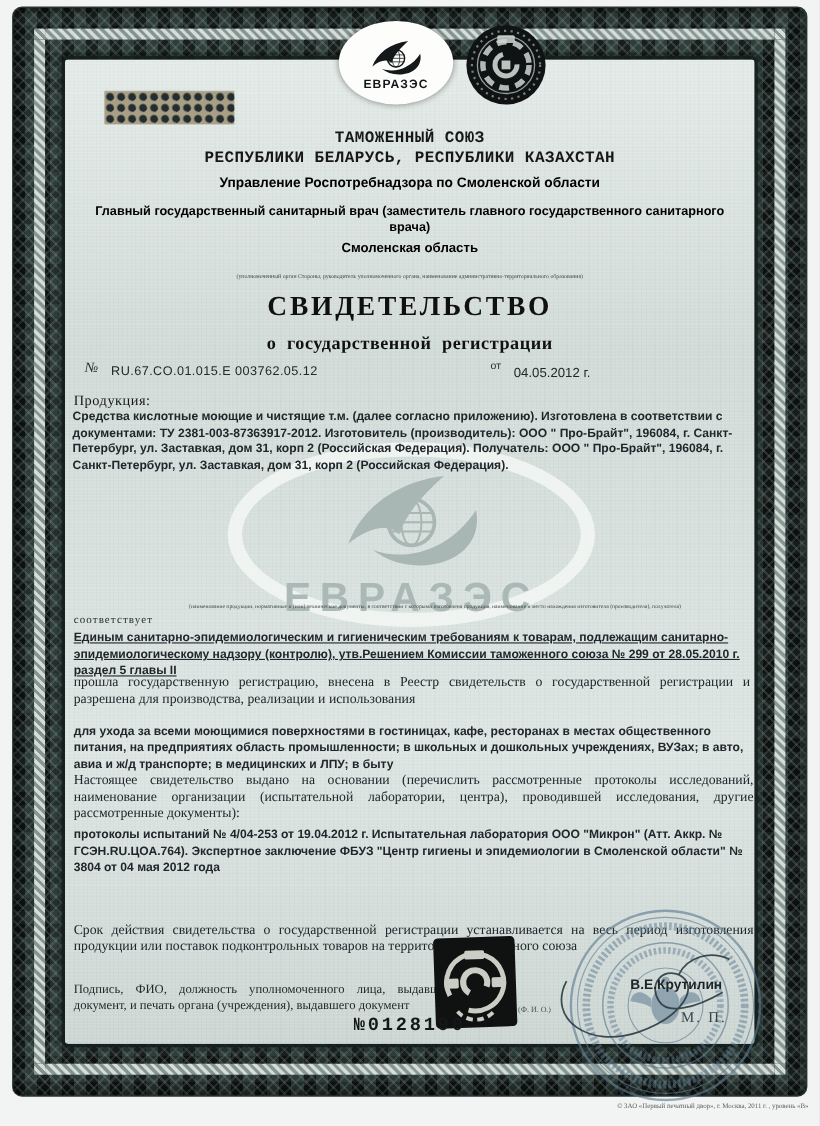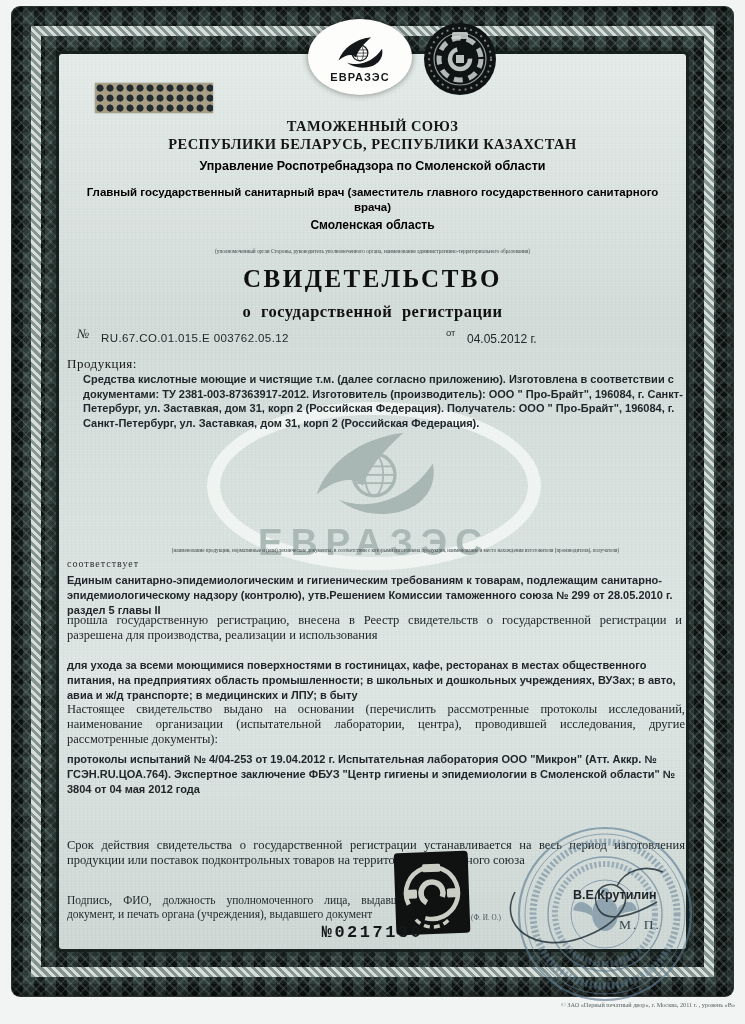--- a/index.html
+++ b/index.html
@@ -41,40 +41,40 @@
     box-shadow:0 0 6px rgba(0,0,0,.45);color:#15181a;}
   .emblem-oval svg{width:66px;height:42px;display:block;}
   .emblem-oval .ovlabel{font-family:"Liberation Sans",sans-serif;font-weight:bold;font-size:11px;letter-spacing:1px;margin-top:-2px;}
   .emblem-circle{position:absolute;left:422px;top:20px;width:76px;height:78px;z-index:5;}
 
   
   .abs{position:absolute;}
   .center{left:0;right:0;text-align:center;}
   .serif{font-family:"Liberation Serif",serif;color:#171717;}
   .top-text{top:64px;}
-  .union-line{font-weight:bold;font-size:14.5px;line-height:17.5px;letter-spacing:.4px;}
+  .union-line{font-weight:bold;font-size:14.5px;line-height:17.5px;letter-spacing:.4px;font-family:Liberation Mono, monospace;}
   .auth1{font-family:"Liberation Sans",sans-serif;font-weight:bold;font-size:12.5px;margin-top:6px;}
   .auth2{font-family:"Liberation Sans",sans-serif;font-weight:bold;font-size:11.5px;line-height:15px;max-width:606px;margin:12px auto 0;}
   .auth3{font-family:"Liberation Sans",sans-serif;font-weight:bold;font-size:12px;margin-top:3px;}
   .tiny-caption{font-size:8px;color:#3c4445;white-space:nowrap;}
   .cap1{top:194px;transform:scale(.66);transform-origin:center top;}
   .cap2{top:494px;transform:scale(.64);transform-origin:center top;}
   .title-block{top:211px;}
   .title-main{font-weight:bold;font-size:25px;letter-spacing:2.5px;color:#101010;}
   .title-sub{font-weight:bold;font-size:16.5px;word-spacing:5px;letter-spacing:.5px;margin-top:9px;color:#101010;}
   .number-row{top:276px;left:8px;right:6px;height:22px;}
   .nosign{position:absolute;left:10px;top:-4px;font-style:italic;font-size:13px;color:#2a2f31;}
   .numval{position:absolute;left:34px;top:2px;font-family:"Liberation Sans",sans-serif;font-size:11.5px;letter-spacing:.4px;color:#23282a;}
   .fromlbl{position:absolute;left:379px;top:-3px;font-family:"Liberation Sans",sans-serif;font-size:9.5px;color:#23282a;}
   .dateval{position:absolute;left:400px;top:2px;font-family:"Liberation Sans",sans-serif;font-size:12px;color:#23282a;}
   .product-label{top:302px;left:8px;font-size:13px;letter-spacing:.5px;}
   .para-sans{font-family:"Liberation Sans",sans-serif;font-weight:bold;font-size:11px;line-height:14.6px;color:#20262a;text-align:left;}
-  .product-desc{top:318px;left:24px;width:620px;}
+  .product-desc{top:318px;left:7px;width:620px;}
   .conforms{top:504px;left:8px;font-size:10px;letter-spacing:1px;color:#2a2f31;}
-  .requirements{top:519px;left:8px;width:618px;line-height:15px;}
+  .requirements{top:519px;left:8px;width:618px;line-height:15px;text-decoration:underline;}
   .para-serif{font-size:12.5px;line-height:14.8px;text-align:justify;color:#20262a;}
   .registration{top:559px;left:8px;width:615px;}
   .usage{top:604px;left:8px;width:612px;line-height:14.8px;}
   .basis{top:648px;left:8px;width:618px;}
   .basisdocs{top:698px;left:8px;width:612px;line-height:15px;}
   .validity{top:784px;left:8px;width:618px;line-height:15.2px;}
   .siginstr{top:839px;left:8px;width:348px;font-size:11.5px;line-height:14px;text-align:justify;color:#242a2c;}
 
   
   .watermark{top:360px;left:148px;width:334px;height:152px;color:#a9b7b4;z-index:0;}
@@ -195,21 +195,21 @@
           <g stroke="#2c3b42" stroke-width="1.6" fill="none" opacity="0.9">
             <path d="M18,78 C0,112 38,140 84,124 C124,110 140,82 120,72 C106,66 92,80 102,96 C110,109 136,102 160,88"></path>
             <path d="M120,72 C128,56 148,50 166,58"></path>
           </g>
         </svg>
       </div>
 
       <div class="abs signer-name">В.Е.Крутилин</div>
       <div class="abs serif fio-cap">(Ф. И. О.)</div>
       <div class="abs serif mp">М. П.</div>
-      <div class="abs serial">№0217130</div>
+      <div class="abs serial">№0128190</div>
 
     </div>
   </div>
 
   <div class="emblem-oval">
     <svg viewBox="0 0 110 80">
         <use href="#eurasec-shape"></use>
       </svg>
     <div class="ovlabel">ЕВРАЗЭС</div>
   </div>

